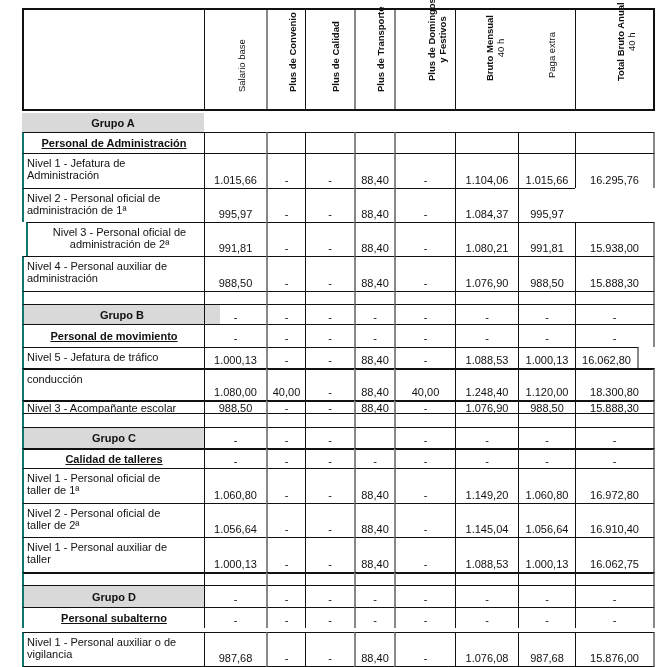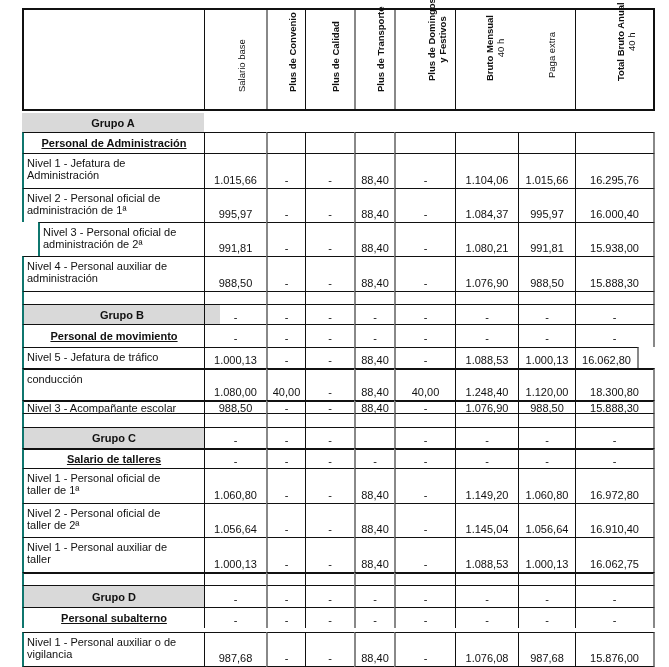--- a/index.html
+++ b/index.html
@@ -110,24 +110,23 @@
           <div>Nivel 2 - Personal oficial de</div>
           <div>administración de 1ª</div>
         </div>
         <div class="cell bl bt num" style="left: 182px; width: 62px;">995,97</div>
         <div class="cell blg bt num" style="left: 244px; width: 39px;">-</div>
         <div class="cell bl bt num" style="left: 283px; width: 49px;">-</div>
         <div class="cell blg bt num" style="left: 332px; width: 40px;">88,40</div>
         <div class="cell blg bt num" style="left: 372px; width: 61px;">-</div>
         <div class="cell bl bt num" style="left: 433px; width: 63px;">1.084,37</div>
         <div class="cell bl bt num" style="left: 496px; width: 57px;">995,97</div>
-        <div class="cell bl outer-r bt num" style="left: 553px; width: 80px;">16.000,40</div>
       </div>
       <div class="row" style="top: 222px; height: 34px;">
-        <div class="cell outer-l bt label" style="left: 16px; width: 182px;">
+        <div class="cell outer-l bt label" style="left: 4px; width: 182px; text-align: center;">
           <div>Nivel 3 - Personal oficial de</div>
           <div>administración de 2ª</div>
         </div>
         <div class="cell bl bt num" style="left: 182px; width: 62px;">991,81</div>
         <div class="cell blg bt num" style="left: 244px; width: 39px;">-</div>
         <div class="cell bl bt num" style="left: 283px; width: 49px;">-</div>
         <div class="cell blg bt num" style="left: 332px; width: 40px;">88,40</div>
         <div class="cell blg bt num" style="left: 372px; width: 61px;">-</div>
         <div class="cell bl bt num" style="left: 433px; width: 63px;">1.080,21</div>
         <div class="cell bl bt num" style="left: 496px; width: 57px;">991,81</div>
@@ -235,21 +234,21 @@
         <div class="cell bl bt num mid" style="left: 182px; width: 62px;">-</div>
         <div class="cell blg bt num mid" style="left: 244px; width: 39px;">-</div>
         <div class="cell bl bt num mid" style="left: 283px; width: 49px;">-</div>
         <div class="cell blg bt num mid" style="left: 332px; width: 40px;"></div>
         <div class="cell blg bt num mid" style="left: 372px; width: 61px;">-</div>
         <div class="cell bl bt num mid" style="left: 433px; width: 63px;">-</div>
         <div class="cell bl bt num mid" style="left: 496px; width: 57px;">-</div>
         <div class="cell bl outer-r bt num mid" style="left: 553px; width: 80px;">-</div>
       </div>
       <div class="row" style="top: 448px; height: 20px;">
-        <div class="cell outer-l btk sub" style="left: 0px; width: 182px;">Salario de talleres</div>
+        <div class="cell outer-l btk sub" style="left: 0px; width: 182px;">Calidad de talleres</div>
         <div class="cell bl btk num mid" style="left: 182px; width: 62px;">-</div>
         <div class="cell blg btk num mid" style="left: 244px; width: 39px;">-</div>
         <div class="cell bl btk num mid" style="left: 283px; width: 49px;">-</div>
         <div class="cell blg btk num mid" style="left: 332px; width: 40px;">-</div>
         <div class="cell blg btk num mid" style="left: 372px; width: 61px;">-</div>
         <div class="cell bl btk num mid" style="left: 433px; width: 63px;">-</div>
         <div class="cell bl btk num mid" style="left: 496px; width: 57px;">-</div>
         <div class="cell bl outer-r btk num mid" style="left: 553px; width: 80px;">-</div>
       </div>
       <div class="row" style="top: 468px; height: 35px;">

